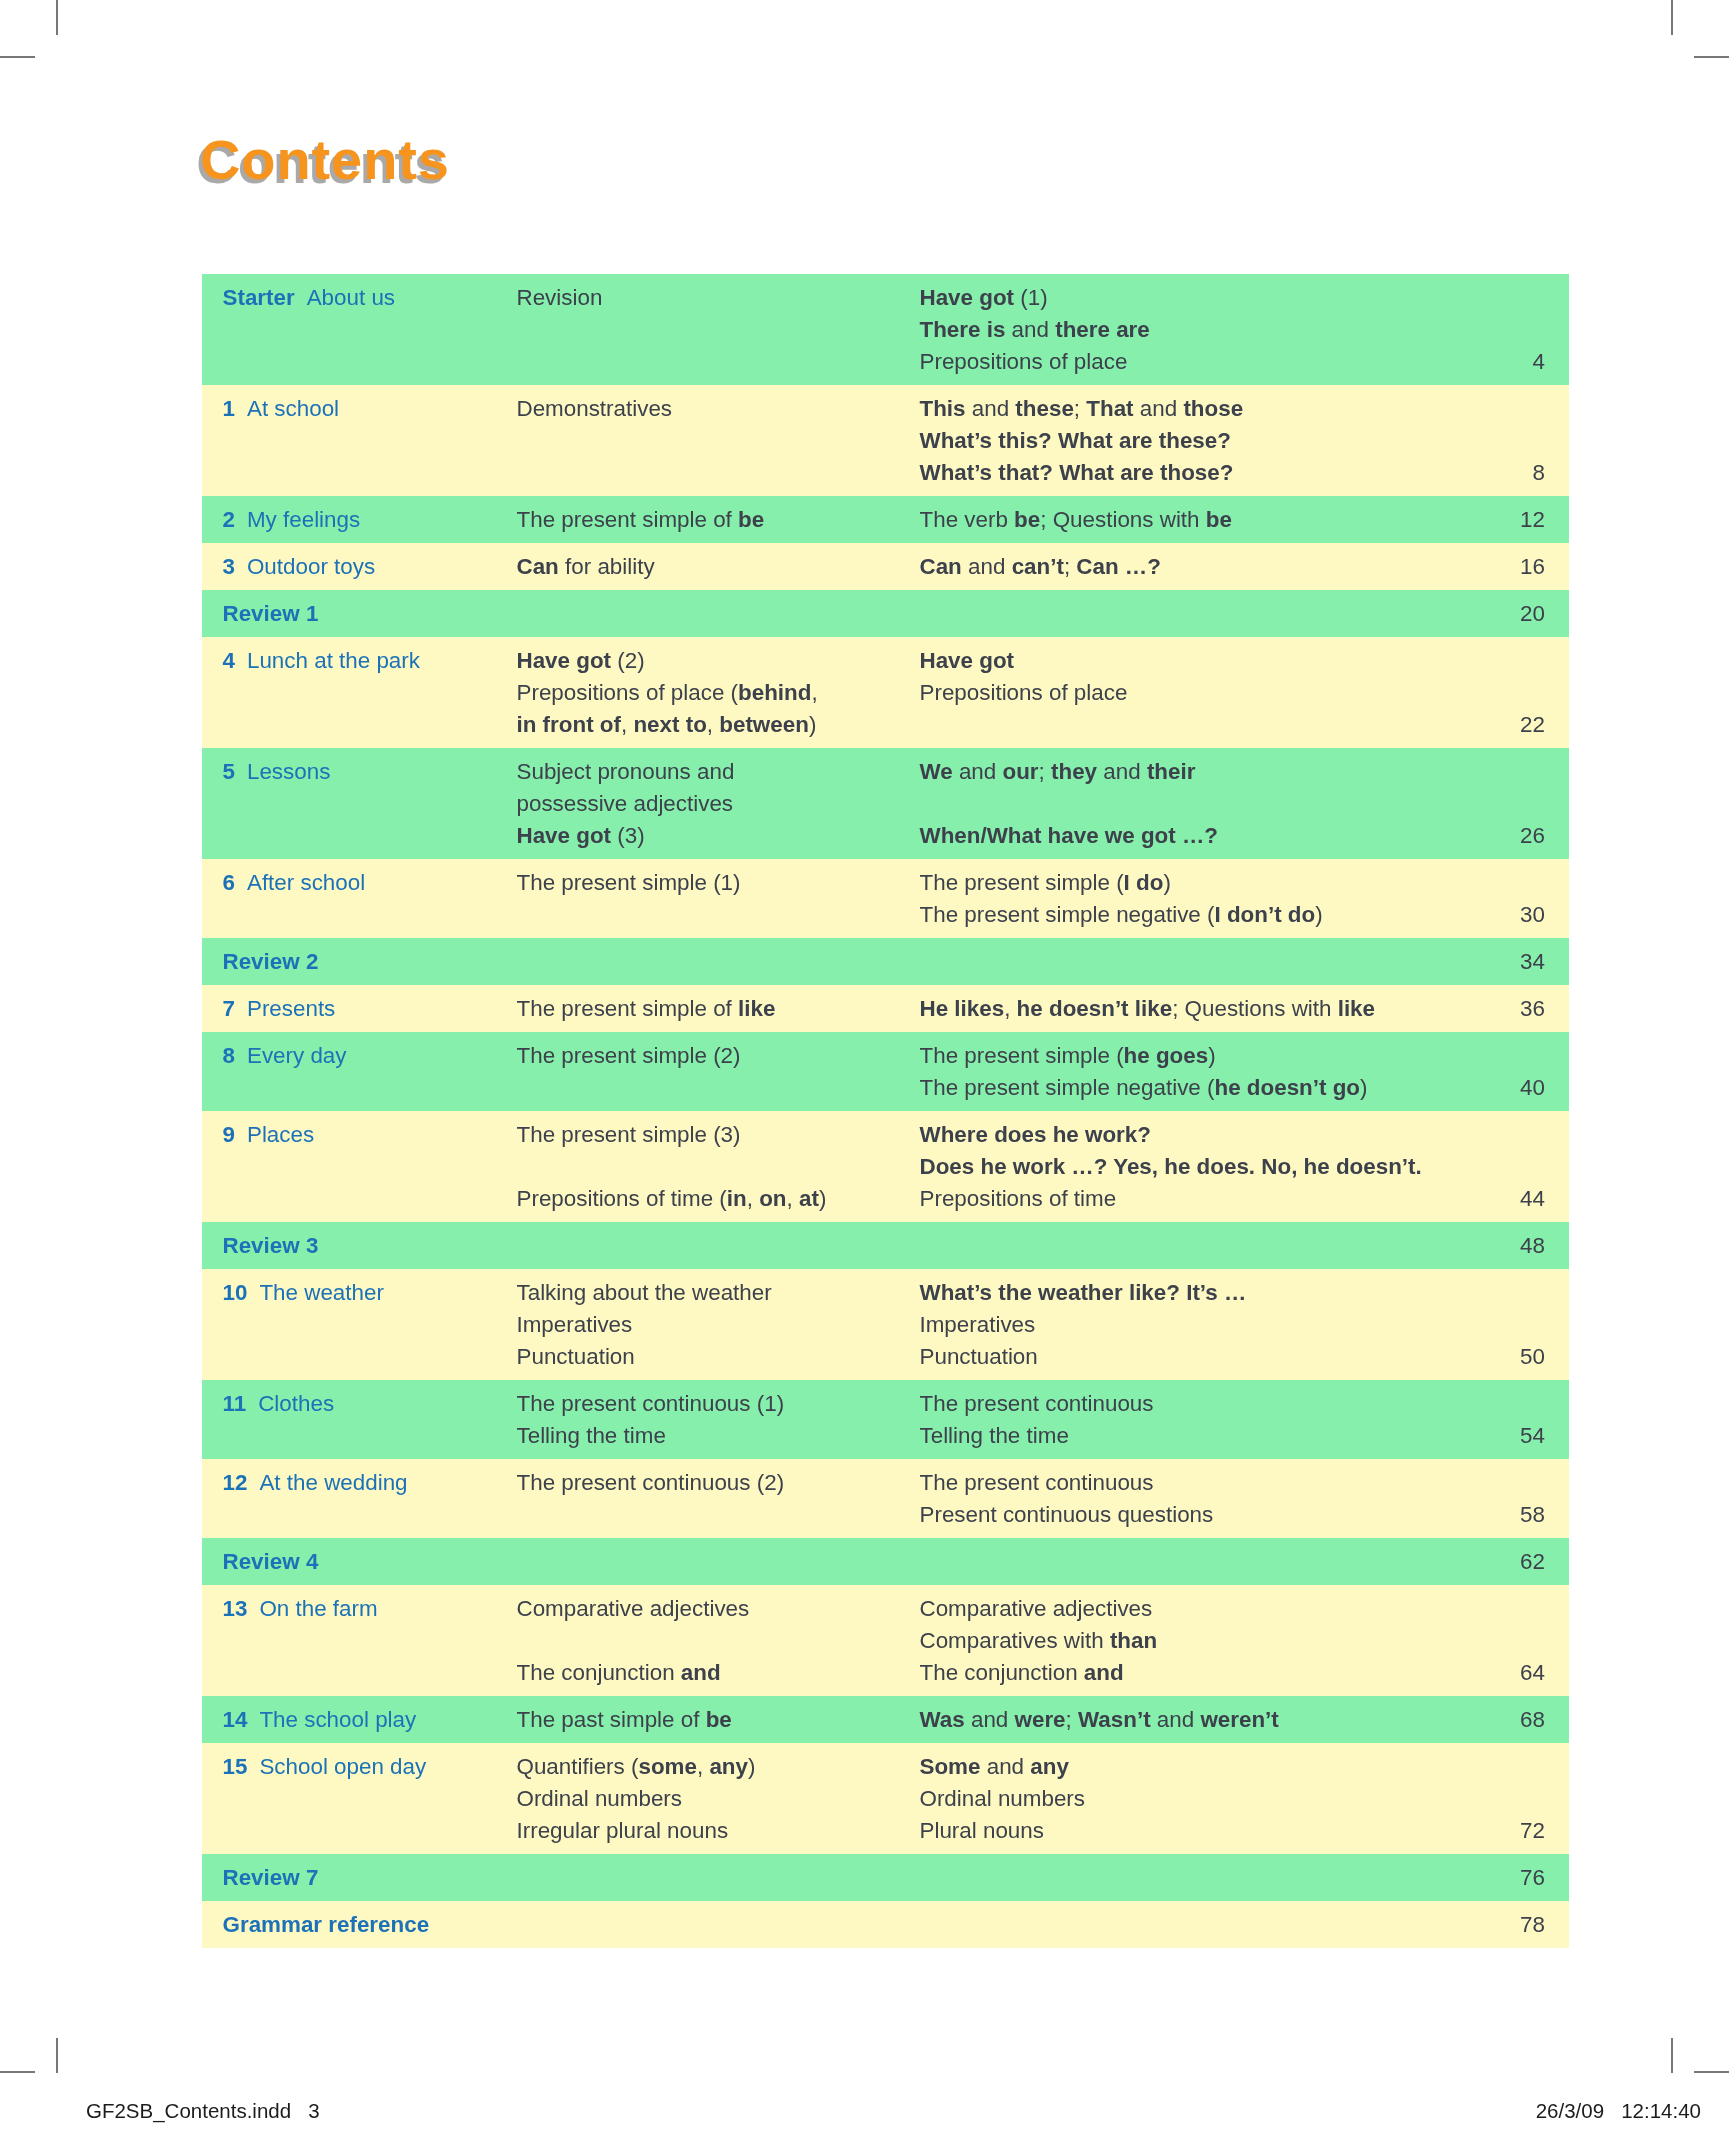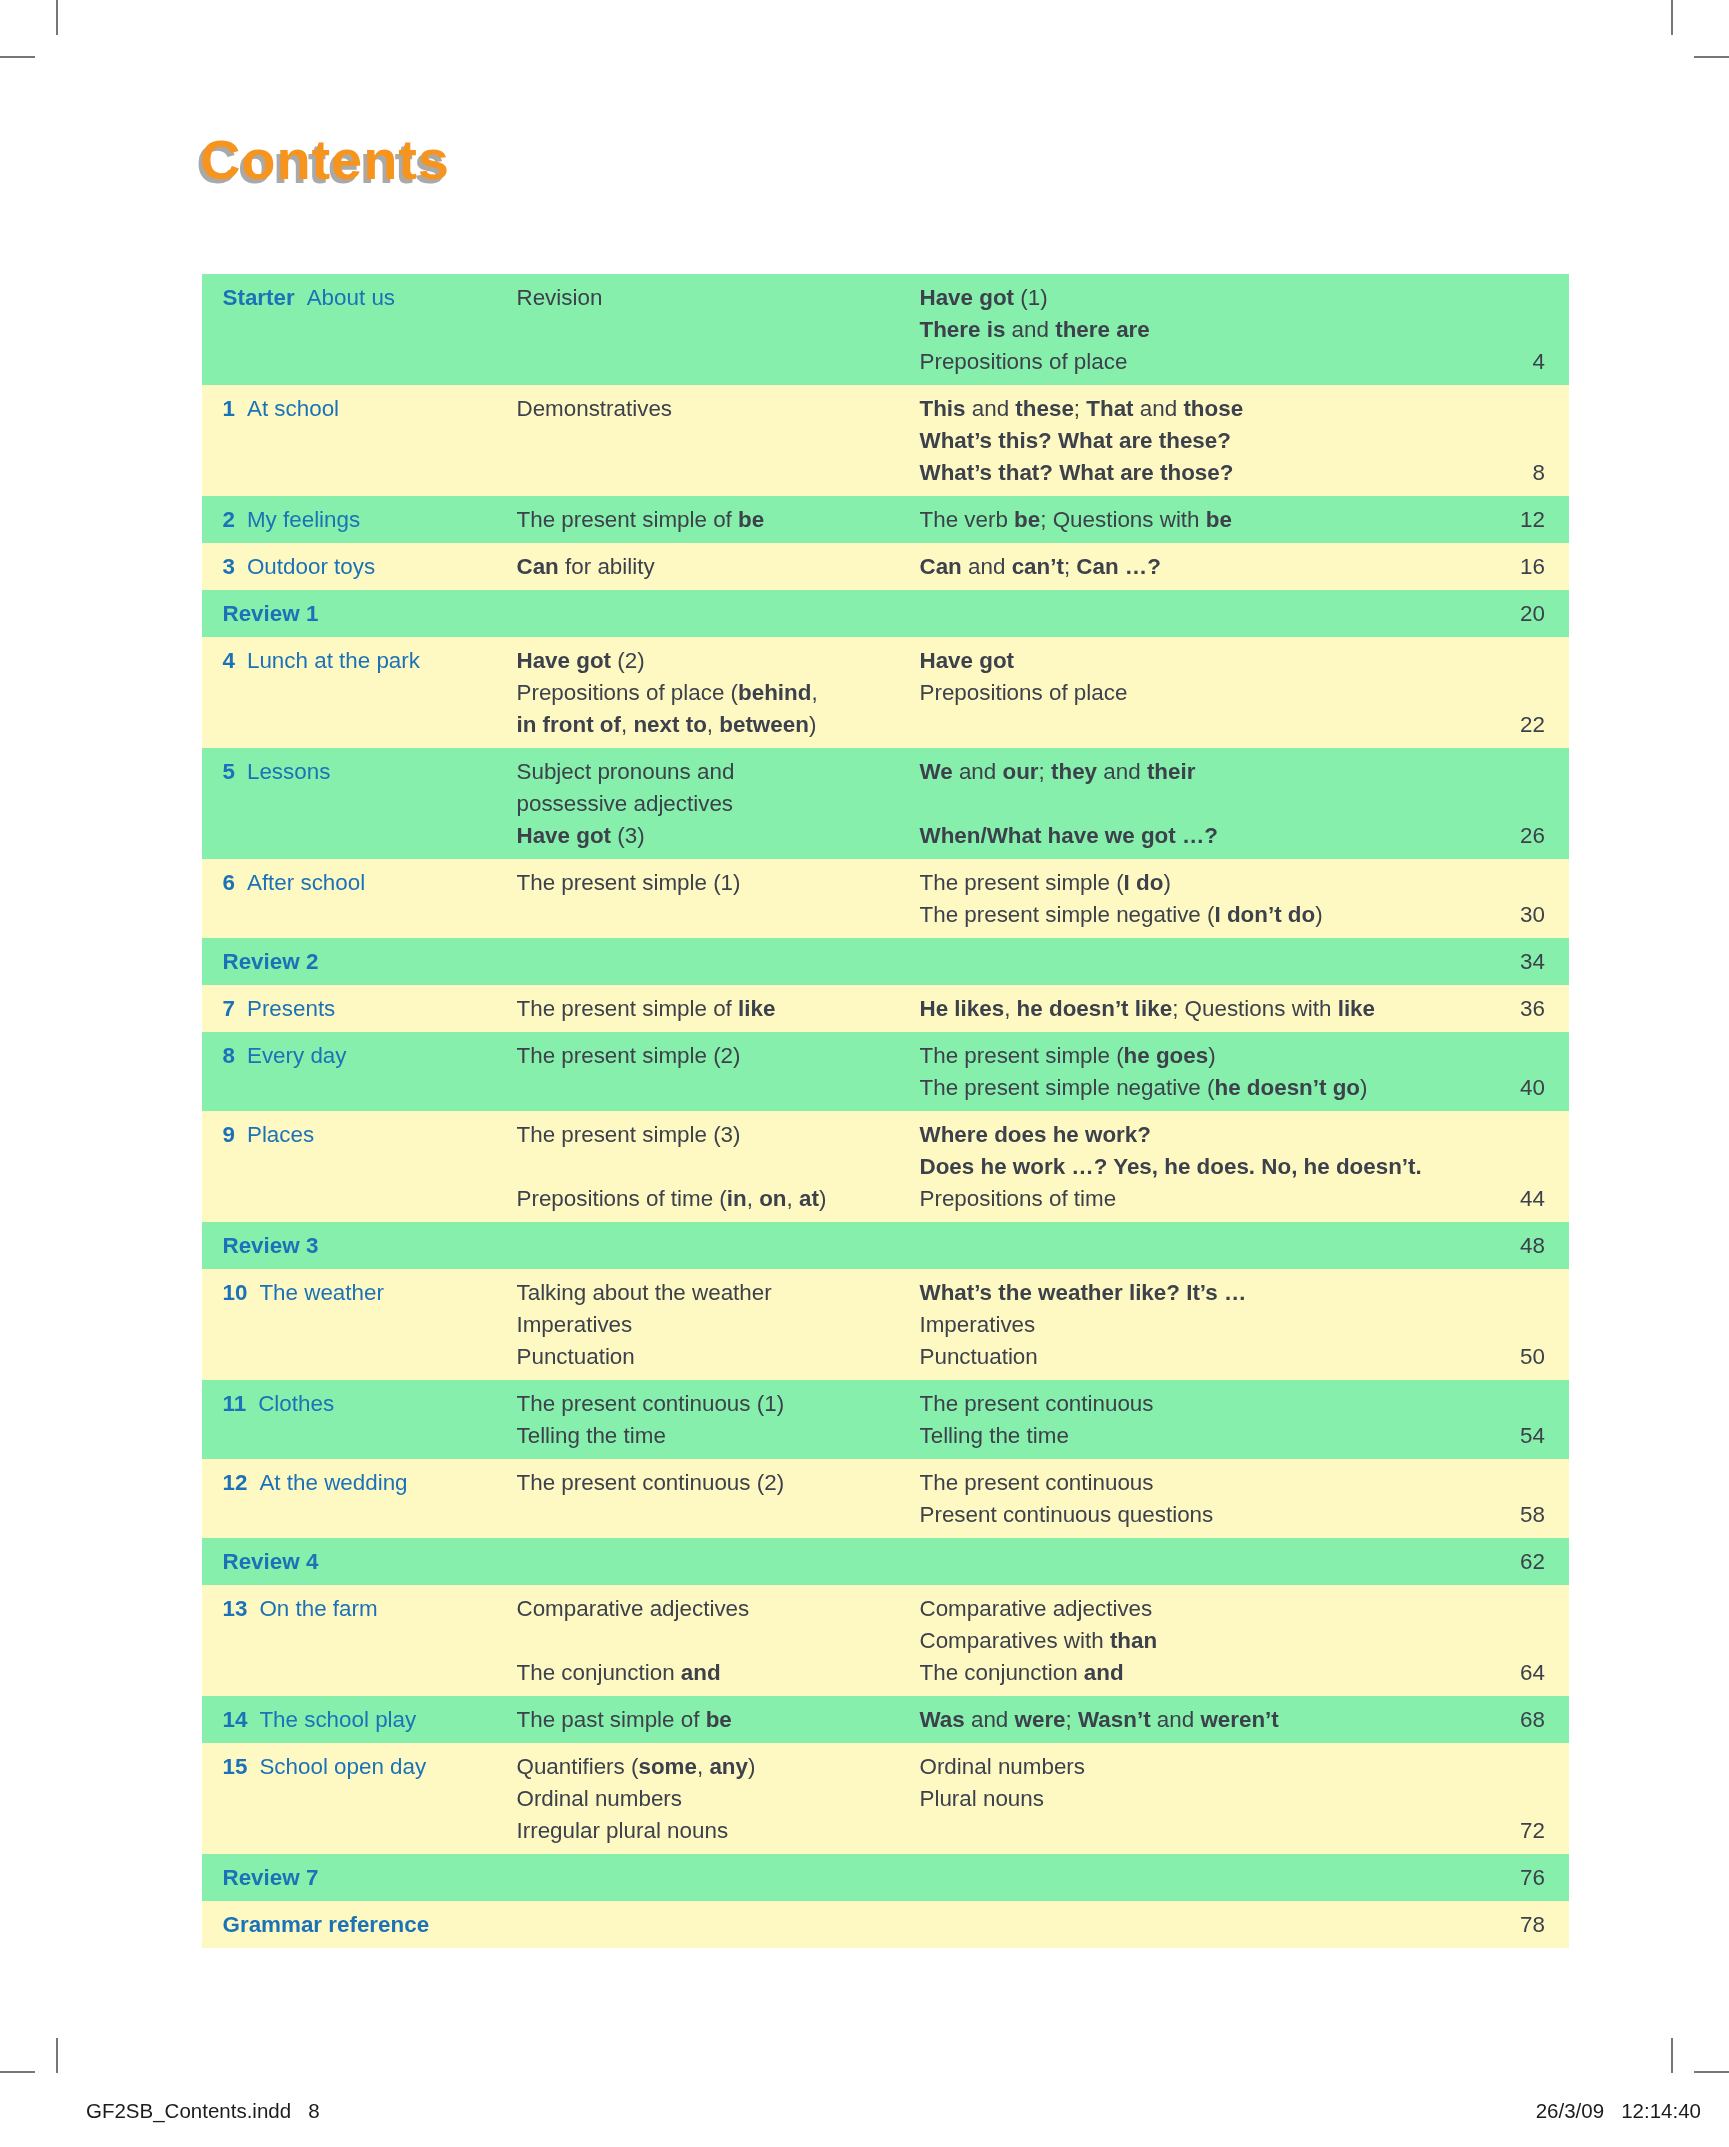--- a/index.html
+++ b/index.html
@@ -275,36 +275,37 @@
         <div class="cell page">68</div>
       </div>
       <div class="row white">
         <div class="cell unit"><span class="num">15</span><span class="uname">School open day</span></div>
         <div class="cell grammar">
           <div class="line">Quantifiers (<b>some</b>, <b>any</b>)</div>
           <div class="line">Ordinal numbers</div>
           <div class="line">Irregular plural nouns</div>
         </div>
         <div class="cell focus">
+          <div class="line"><b>Some</b> and <b>any</b></div>
           <div class="line">Ordinal numbers</div>
           <div class="line">Plural nouns</div>
         </div>
         <div class="cell page">72</div>
       </div>
       <div class="row peach">
         <div class="cell unit"><span class="rlabel">Review 7</span></div>
         <div class="cell grammar"></div>
         <div class="cell focus"></div>
         <div class="cell page">76</div>
       </div>
       <div class="row white">
         <div class="cell unit"><span class="rlabel">Grammar reference</span></div>
         <div class="cell grammar"></div>
         <div class="cell focus"></div>
         <div class="cell page">78</div>
       </div>
     </div>
 
-  <div class="slug slug-left">GF2SB_Contents.indd   8</div>
+  <div class="slug slug-left">GF2SB_Contents.indd   3</div>
   <div class="slug slug-right">26/3/09   12:14:40</div>
 
 </div>
 
 
 </body></html>

